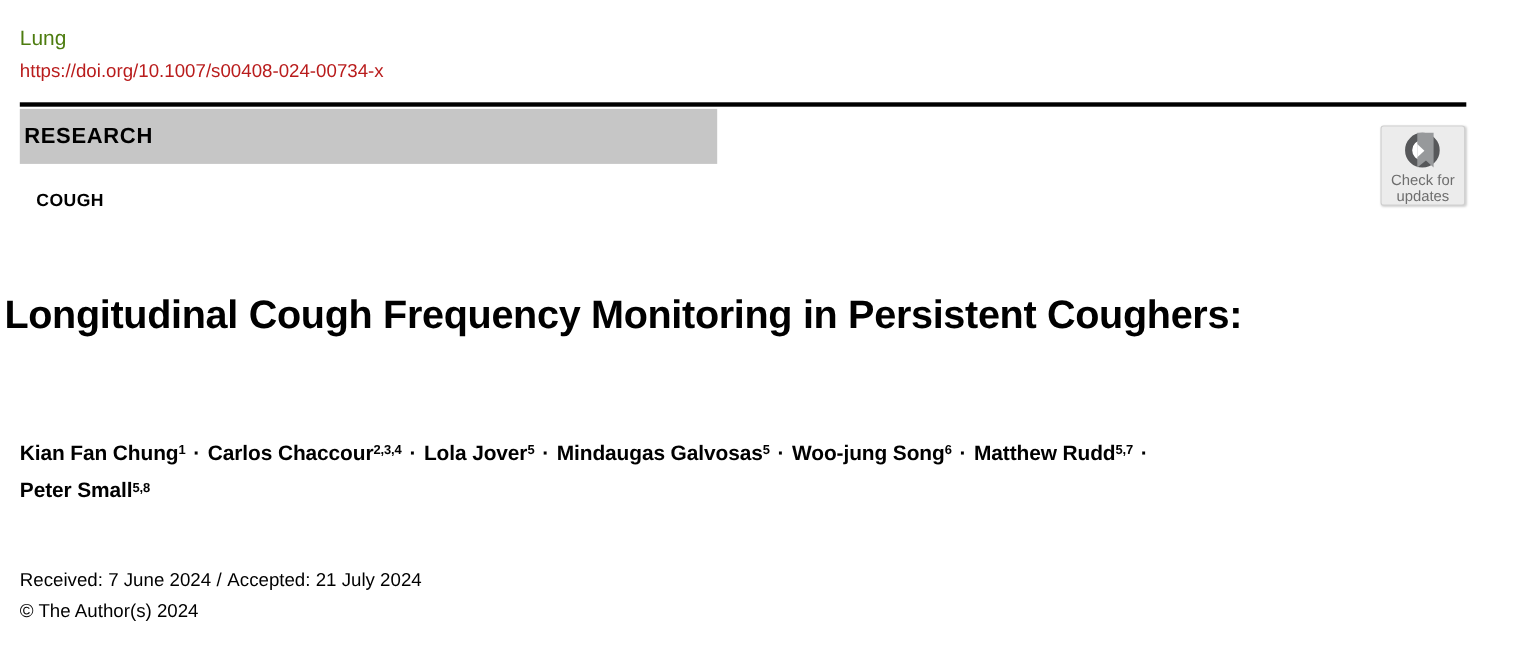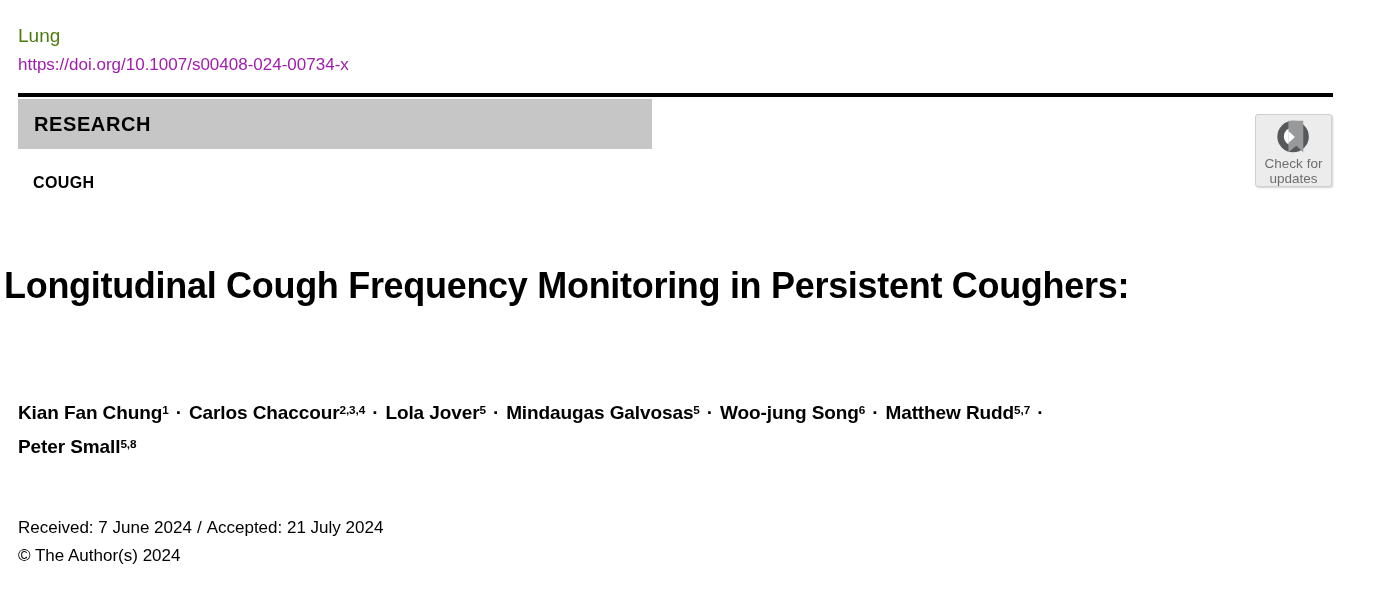--- a/index.html
+++ b/index.html
@@ -21,21 +21,21 @@
   }
   .journal-name {
     font-size: 19px;
     line-height: 24px;
     color: #4d7c0f;
   }
   .journal-doi {
     font-size: 17px;
     line-height: 26px;
     margin-top: 4px;
-    color: #a21caf;
+    color: #b91c1c;
     text-decoration: none;
     display: inline-block;
     cursor: pointer;
   }
 
   .header-rule {
     position: absolute;
     left: 18px;
     top: 93px;
     width: 1315px;
@@ -49,21 +49,21 @@
     top: 99px;
     width: 634px;
     height: 50px;
     display: flex;
     align-items: center;
   }
   .research-banner-label {
     font-weight: bold;
     font-size: 20px;
     letter-spacing: 0.6px;
-    padding-left: 16px;
+    padding-left: 4px;
   }
 
   .section-label {
     position: absolute;
     left: 33px;
     top: 174px;
     font-weight: bold;
     font-size: 16px;
     letter-spacing: 0.4px;
   }

